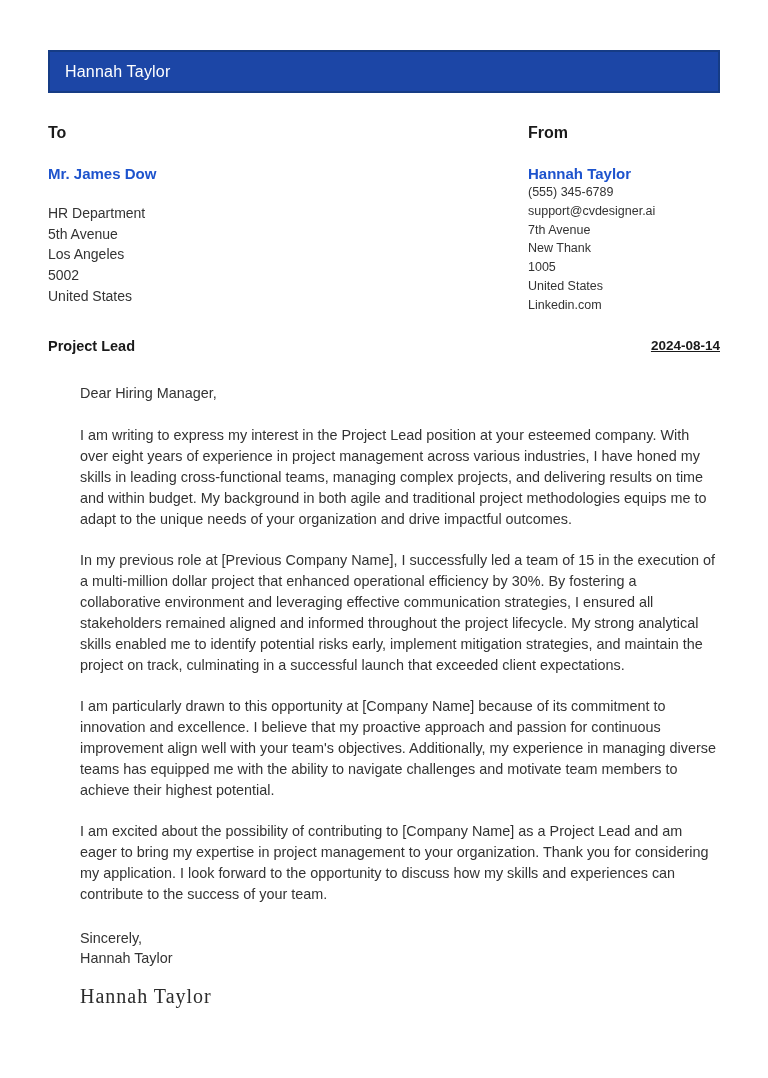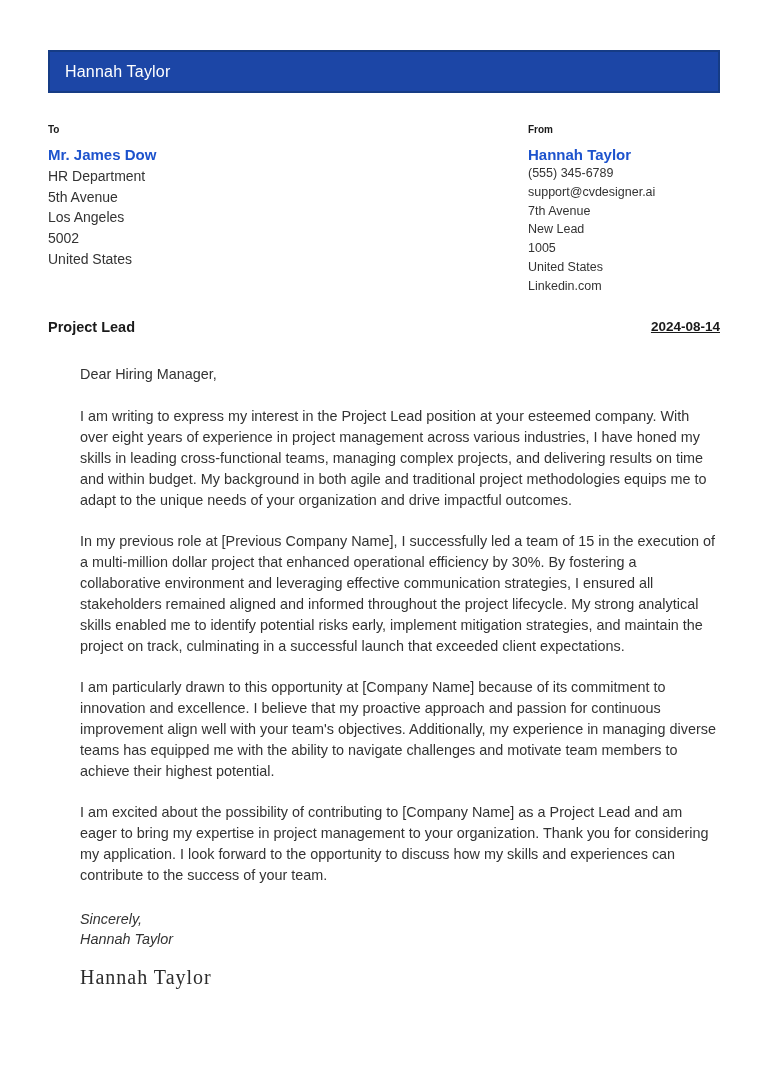--- a/index.html
+++ b/index.html
@@ -31,32 +31,32 @@
     font-weight: 500;
     letter-spacing: 0.2px;
   }
   .address-section {
     margin-top: 31px;
     display: flex;
   }
   .recipient-block { flex: 1 1 auto; }
   .sender-block { width: 192px; flex: 0 0 192px; }
   .addr-label {
-    font-size: 10px;
+    font-size: 16px;
     font-weight: 700;
     color: #1a1a1a;
-    margin-bottom: 11px;
+    margin-bottom: 23px;
   }
   .addr-name {
     display: inline-block;
     font-size: 15px;
     font-weight: 700;
     color: #1d53cd;
     text-decoration: none;
-    margin-bottom: 3px;
+    margin-bottom: 21px;
     cursor: pointer;
   }
   .recipient-block .addr-line {
     font-size: 14px;
     line-height: 20.7px;
     color: #333333;
   }
   .sender-block .addr-name { margin-bottom: 1px; }
   .sender-block .addr-line {
     font-size: 12.5px;
@@ -89,21 +89,20 @@
   .paragraph {
     font-size: 14.4px;
     line-height: 21px;
     margin-bottom: 20px;
     color: #333333;
   }
   .closing-block {
     margin-top: 23px;
     font-size: 14.4px;
     line-height: 20px;
-    font-style: italic;
   }
   .signature {
     margin-top: 17px;
     font-family: cursive;
     font-size: 20px;
     letter-spacing: 1px;
     color: #2b2b2b;
   }
 </style>
 </head>
@@ -126,21 +125,21 @@
       <div class="addr-line">5002</div>
       <div class="addr-line">United States</div>
     </div>
 
     <div class="sender-block">
       <div class="addr-label">From</div>
       <a class="addr-name" style="color: rgb(29, 83, 205);">Hannah Taylor</a>
       <div class="addr-line">(555) 345-6789</div>
       <div class="addr-line">support@cvdesigner.ai</div>
       <div class="addr-line">7th Avenue</div>
-      <div class="addr-line">New Lead</div>
+      <div class="addr-line">New Thank</div>
       <div class="addr-line">1005</div>
       <div class="addr-line">United States</div>
       <div class="addr-line">Linkedin.com</div>
     </div>
 
   </div>
 
   <div class="subject-row">
     <div class="job-title">Project Lead</div>
     <div class="letter-date">2024-08-14</div>

